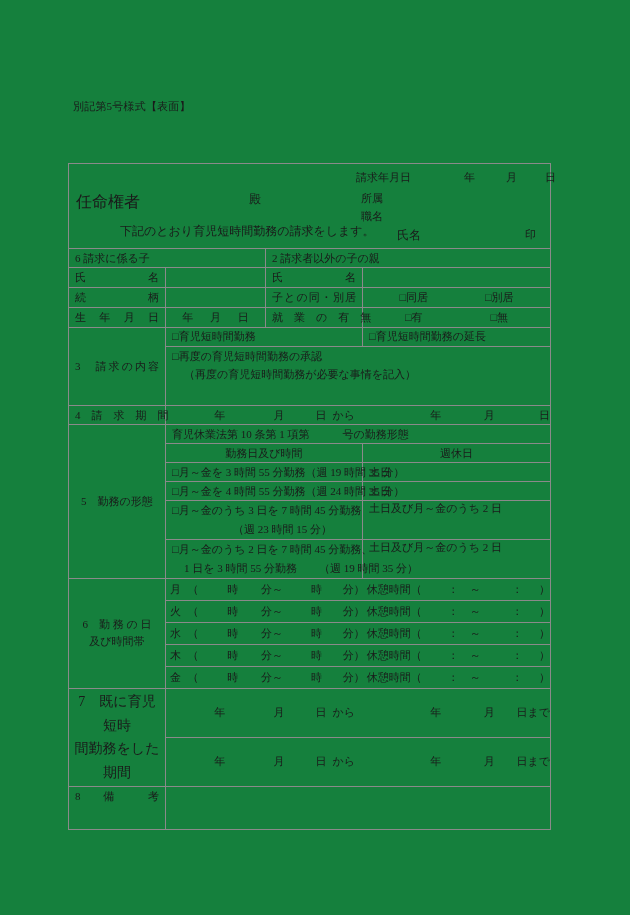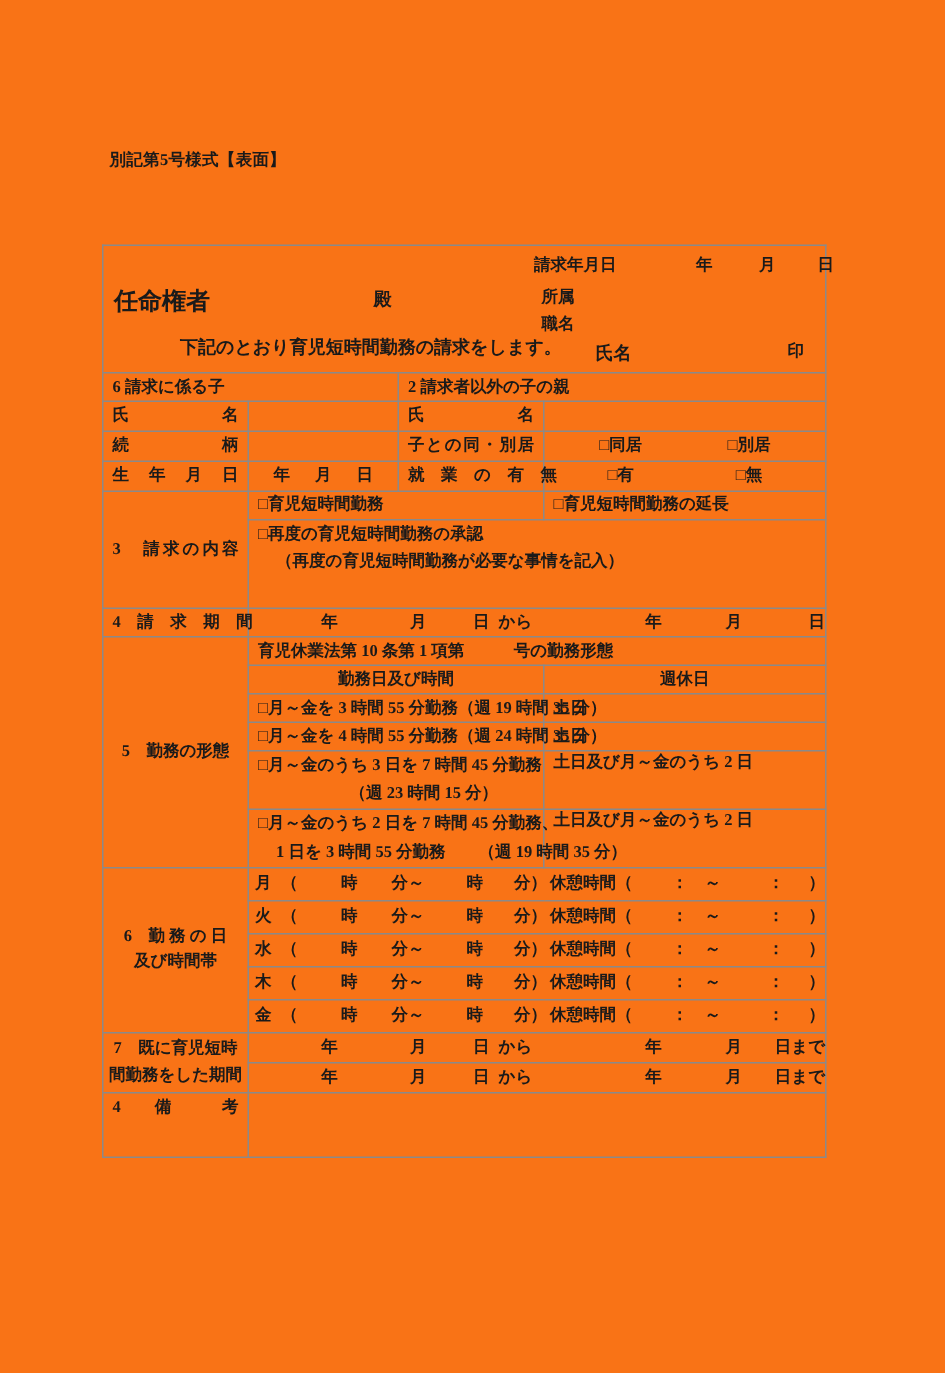--- a/index.html
+++ b/index.html
@@ -14,22 +14,21 @@
     position: relative;
     font-family: "Liberation Serif", "DejaVu Serif", serif;
     color: #1a1a1a;
     overflow: hidden;
   }
   .page {
     position: absolute;
     top: 0; left: 0;
     width: 630px;
     height: 915px;
-    background: #f97316;
-    font-weight: bold;
+    background: #15803d;
   }
   .form-no {
     position: absolute;
     left: 73px;
     top: 99px;
     font-size: 11px;
     letter-spacing: .2px;
     white-space: nowrap;
   }
   .doc-title {
@@ -122,21 +121,21 @@
     align-items: center;
     padding: 2px 8px;
     white-space: nowrap;
   }
   .cb { white-space: nowrap; }
   .sec5-label, .sec6-label {
     text-align: center;
     line-height: 1.6;
   }
   .sec7-label {
-    font-size: 11px;
+    font-size: 14px;
     line-height: 1.7;
     text-align: center;
     padding: 1px 3px;
   }
   .indent2 { padding-left: 18px; }
   .rightish { text-align: right; padding-right: 30px; }
   .datecells {
     display: flex;
     align-items: center;
     white-space: nowrap;
@@ -468,20 +467,20 @@
           <span class="d4">から</span>
           <span class="d5">年</span>
           <span class="d6">月</span>
           <span class="d7">日まで</span>
         </div>
       </td>
     </tr>
 
     <tr>
       <td style="height:42px; vertical-align:top;">
-        <span class="jl">4　　備　　　考</span>
+        <span class="jl">8　　備　　　考</span>
       </td>
       <td colspan="5"></td>
     </tr>
 
   </tbody>
     </table>
 </div>
 
 </body></html>

